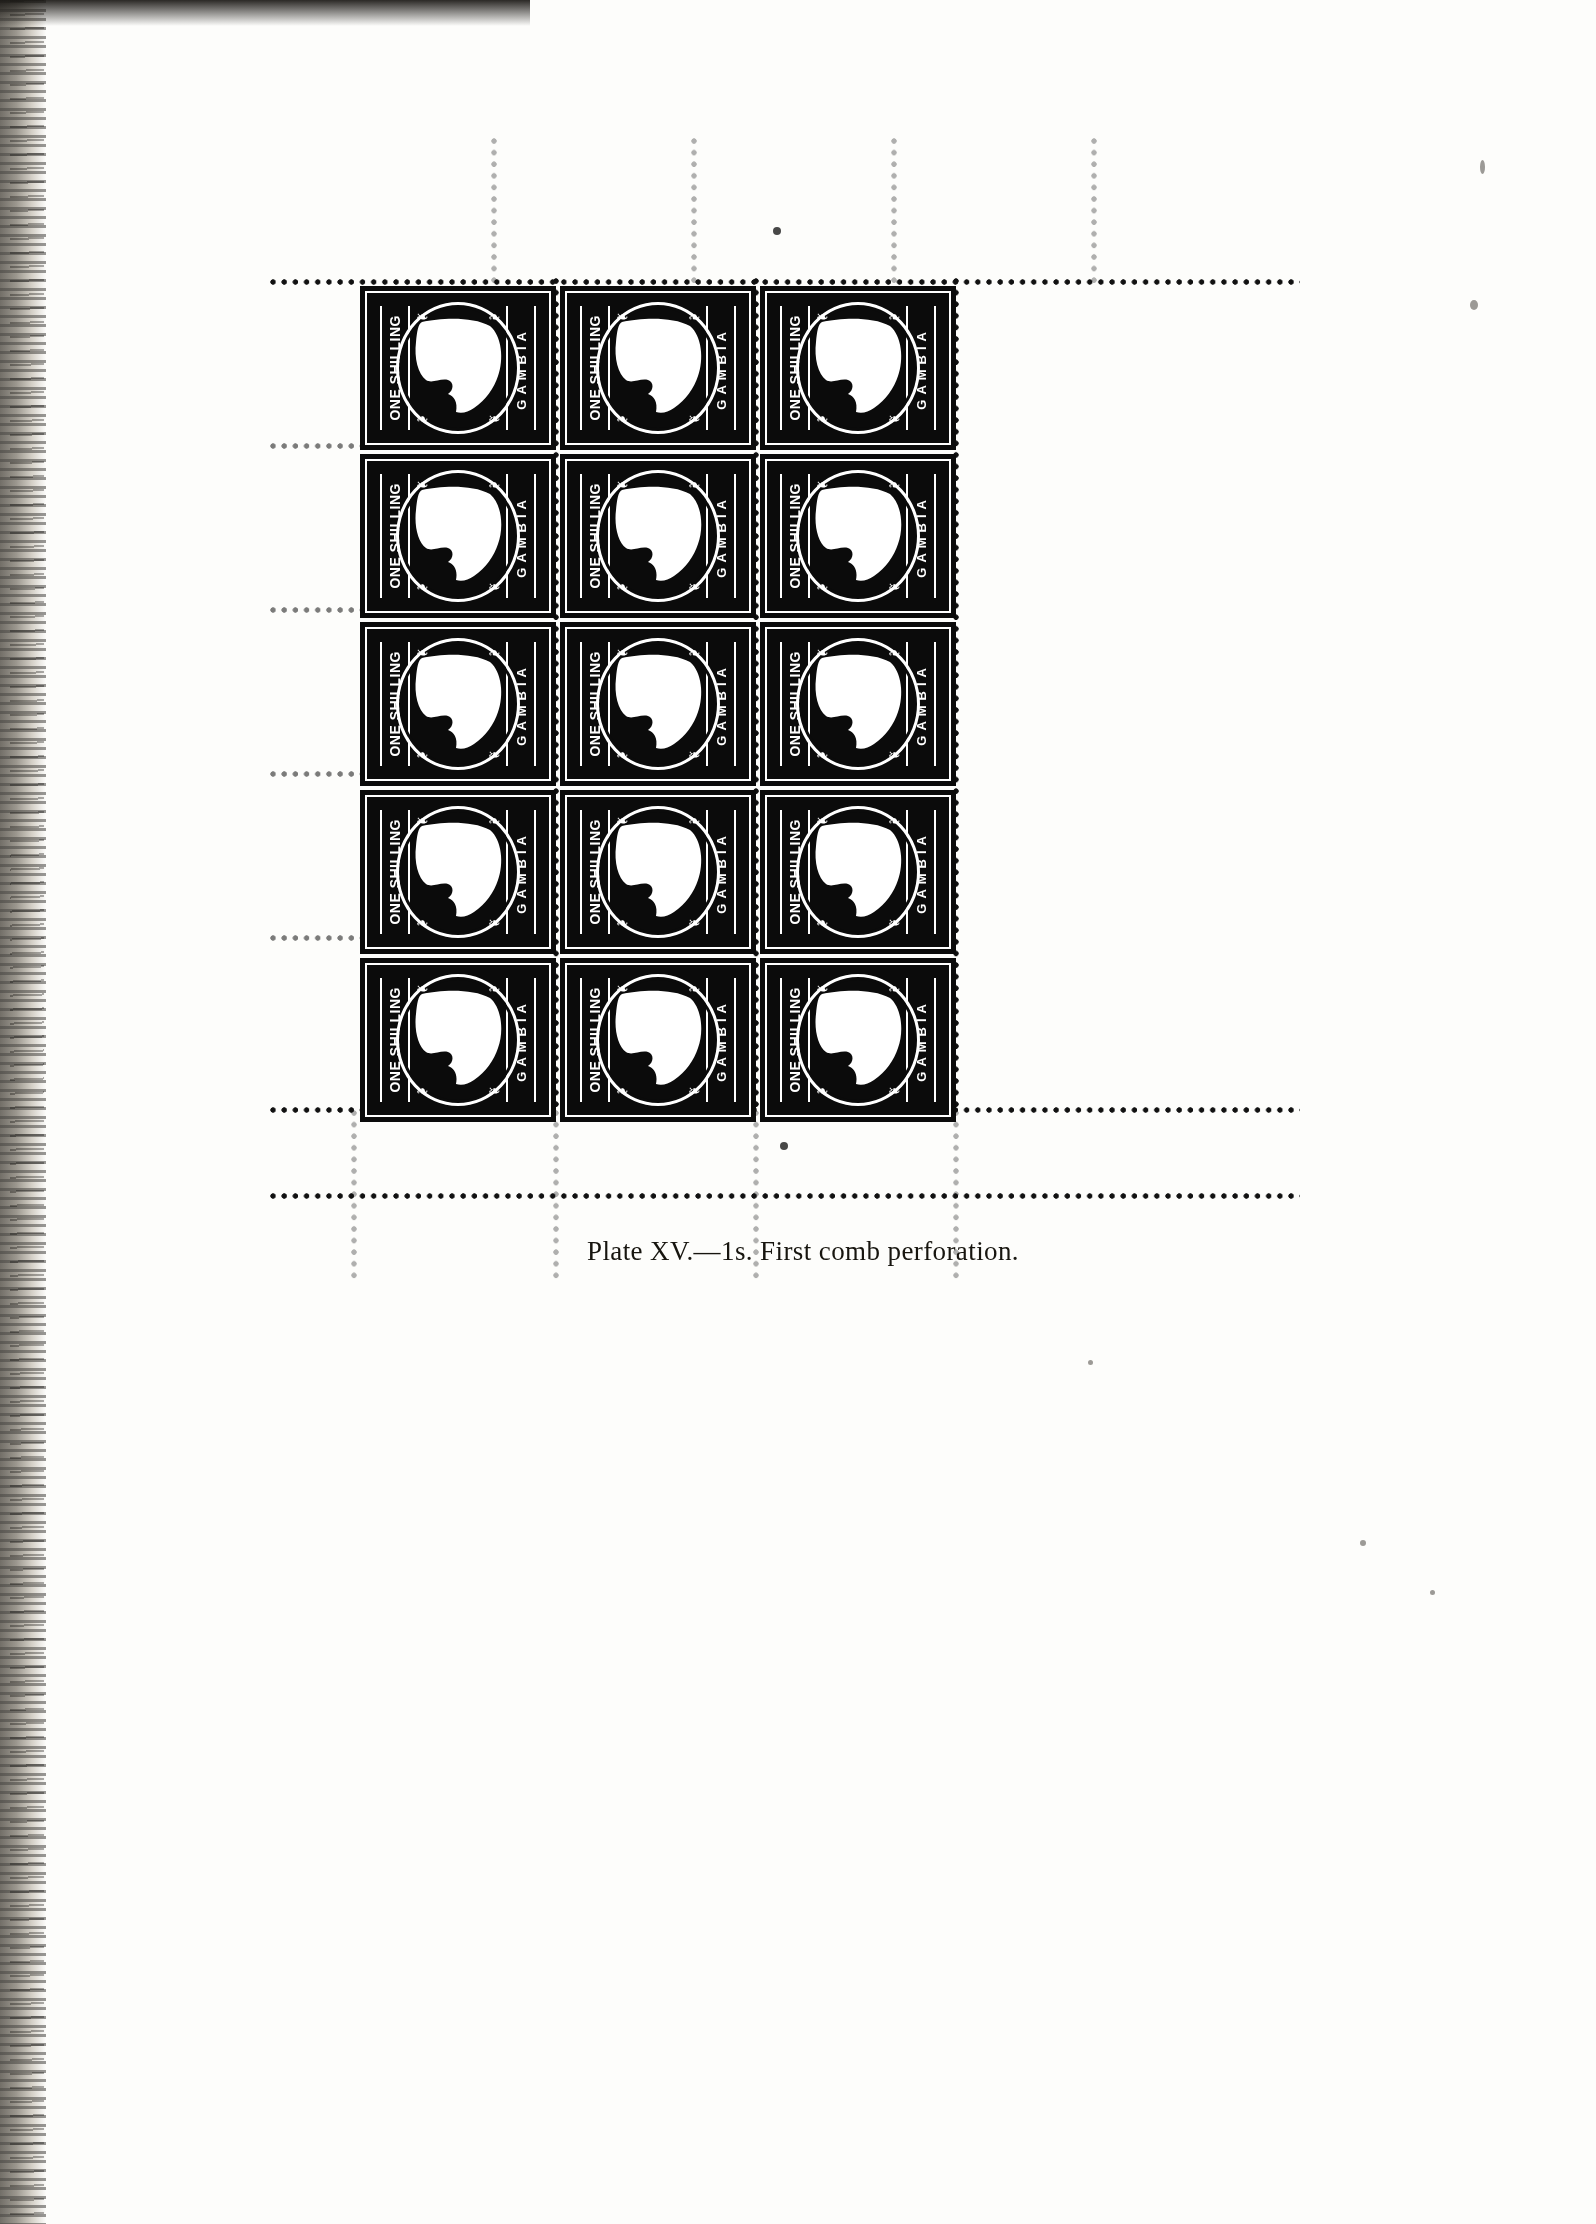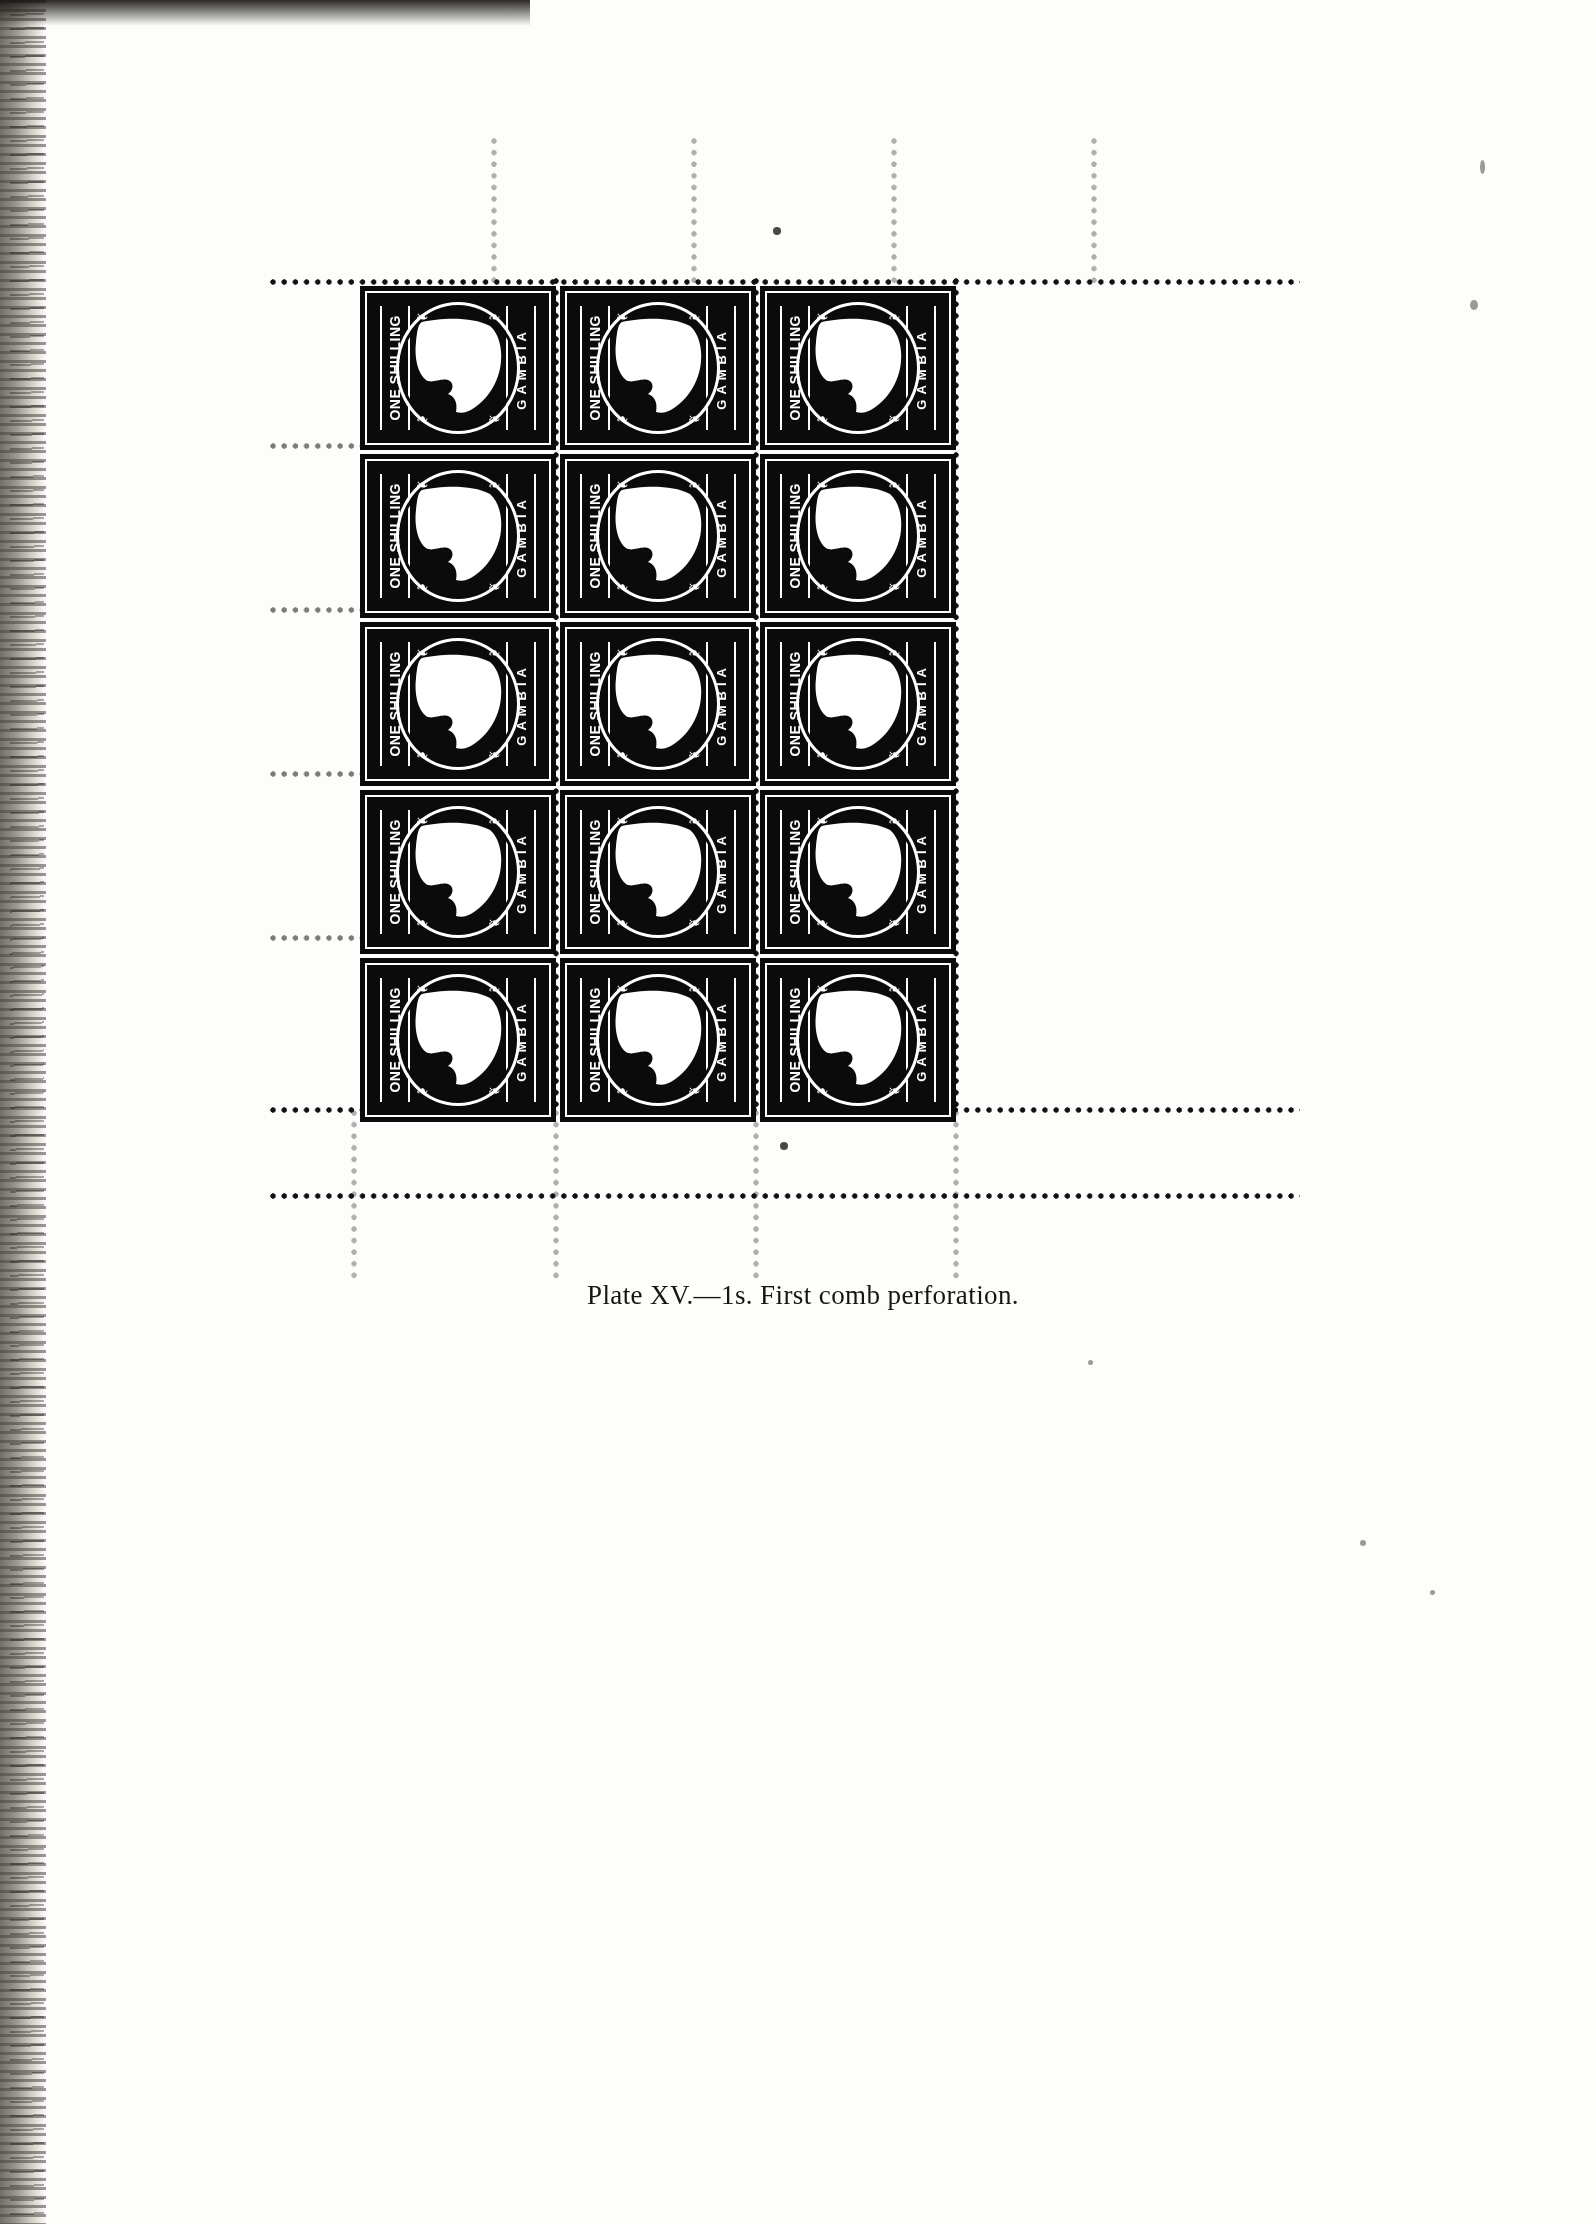--- a/index.html
+++ b/index.html
@@ -203,21 +203,21 @@
   }
   .cs-tl { left: 2px;  top: 2px; }
   .cs-tr { right: 2px; top: 2px; }
   .cs-bl { left: 2px;  bottom: 2px; }
   .cs-br { right: 2px; bottom: 2px; }
 
   
   #caption {
     position: absolute;
     left: 0;
-    top: 1280px;
+    top: 1236px;
     width: 1596px;
     text-align: center;
     font-family: "Liberation Serif", serif;
     font-size: 27px;
     color: #17150f;
     letter-spacing: 0.4px;
   }
   #caption .cap-text { padding-left: 10px; }
 
   .speck {

